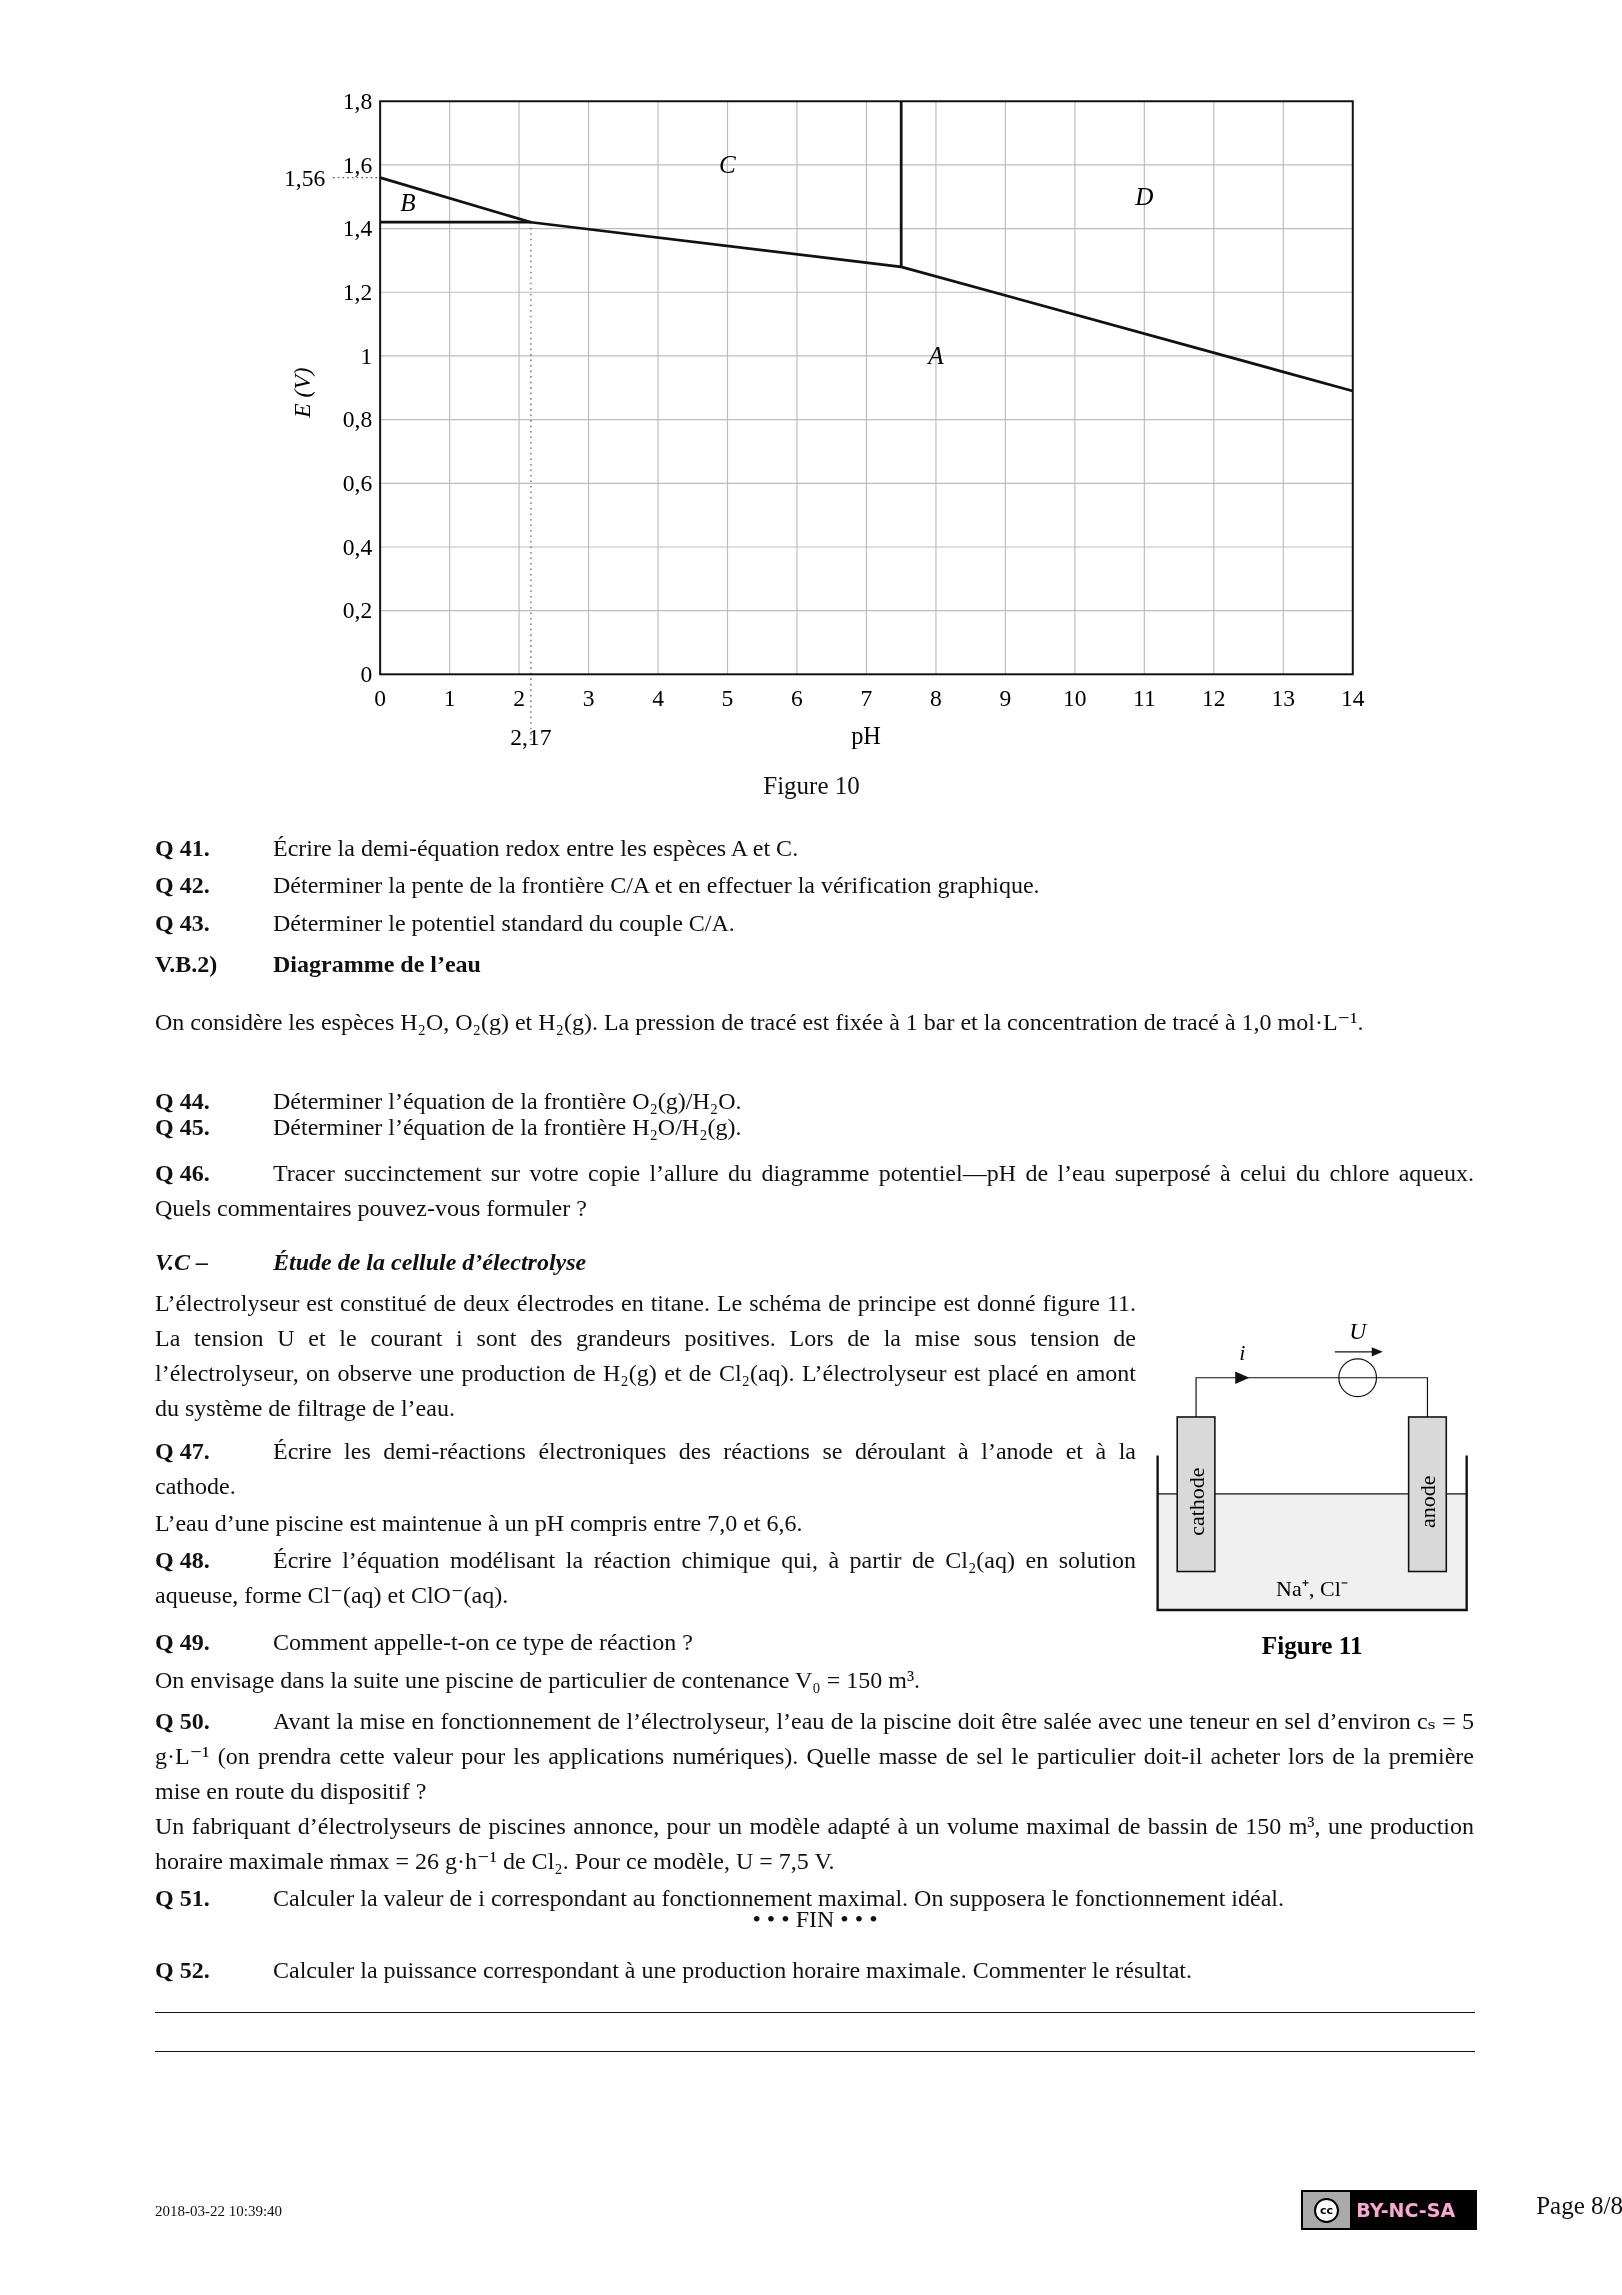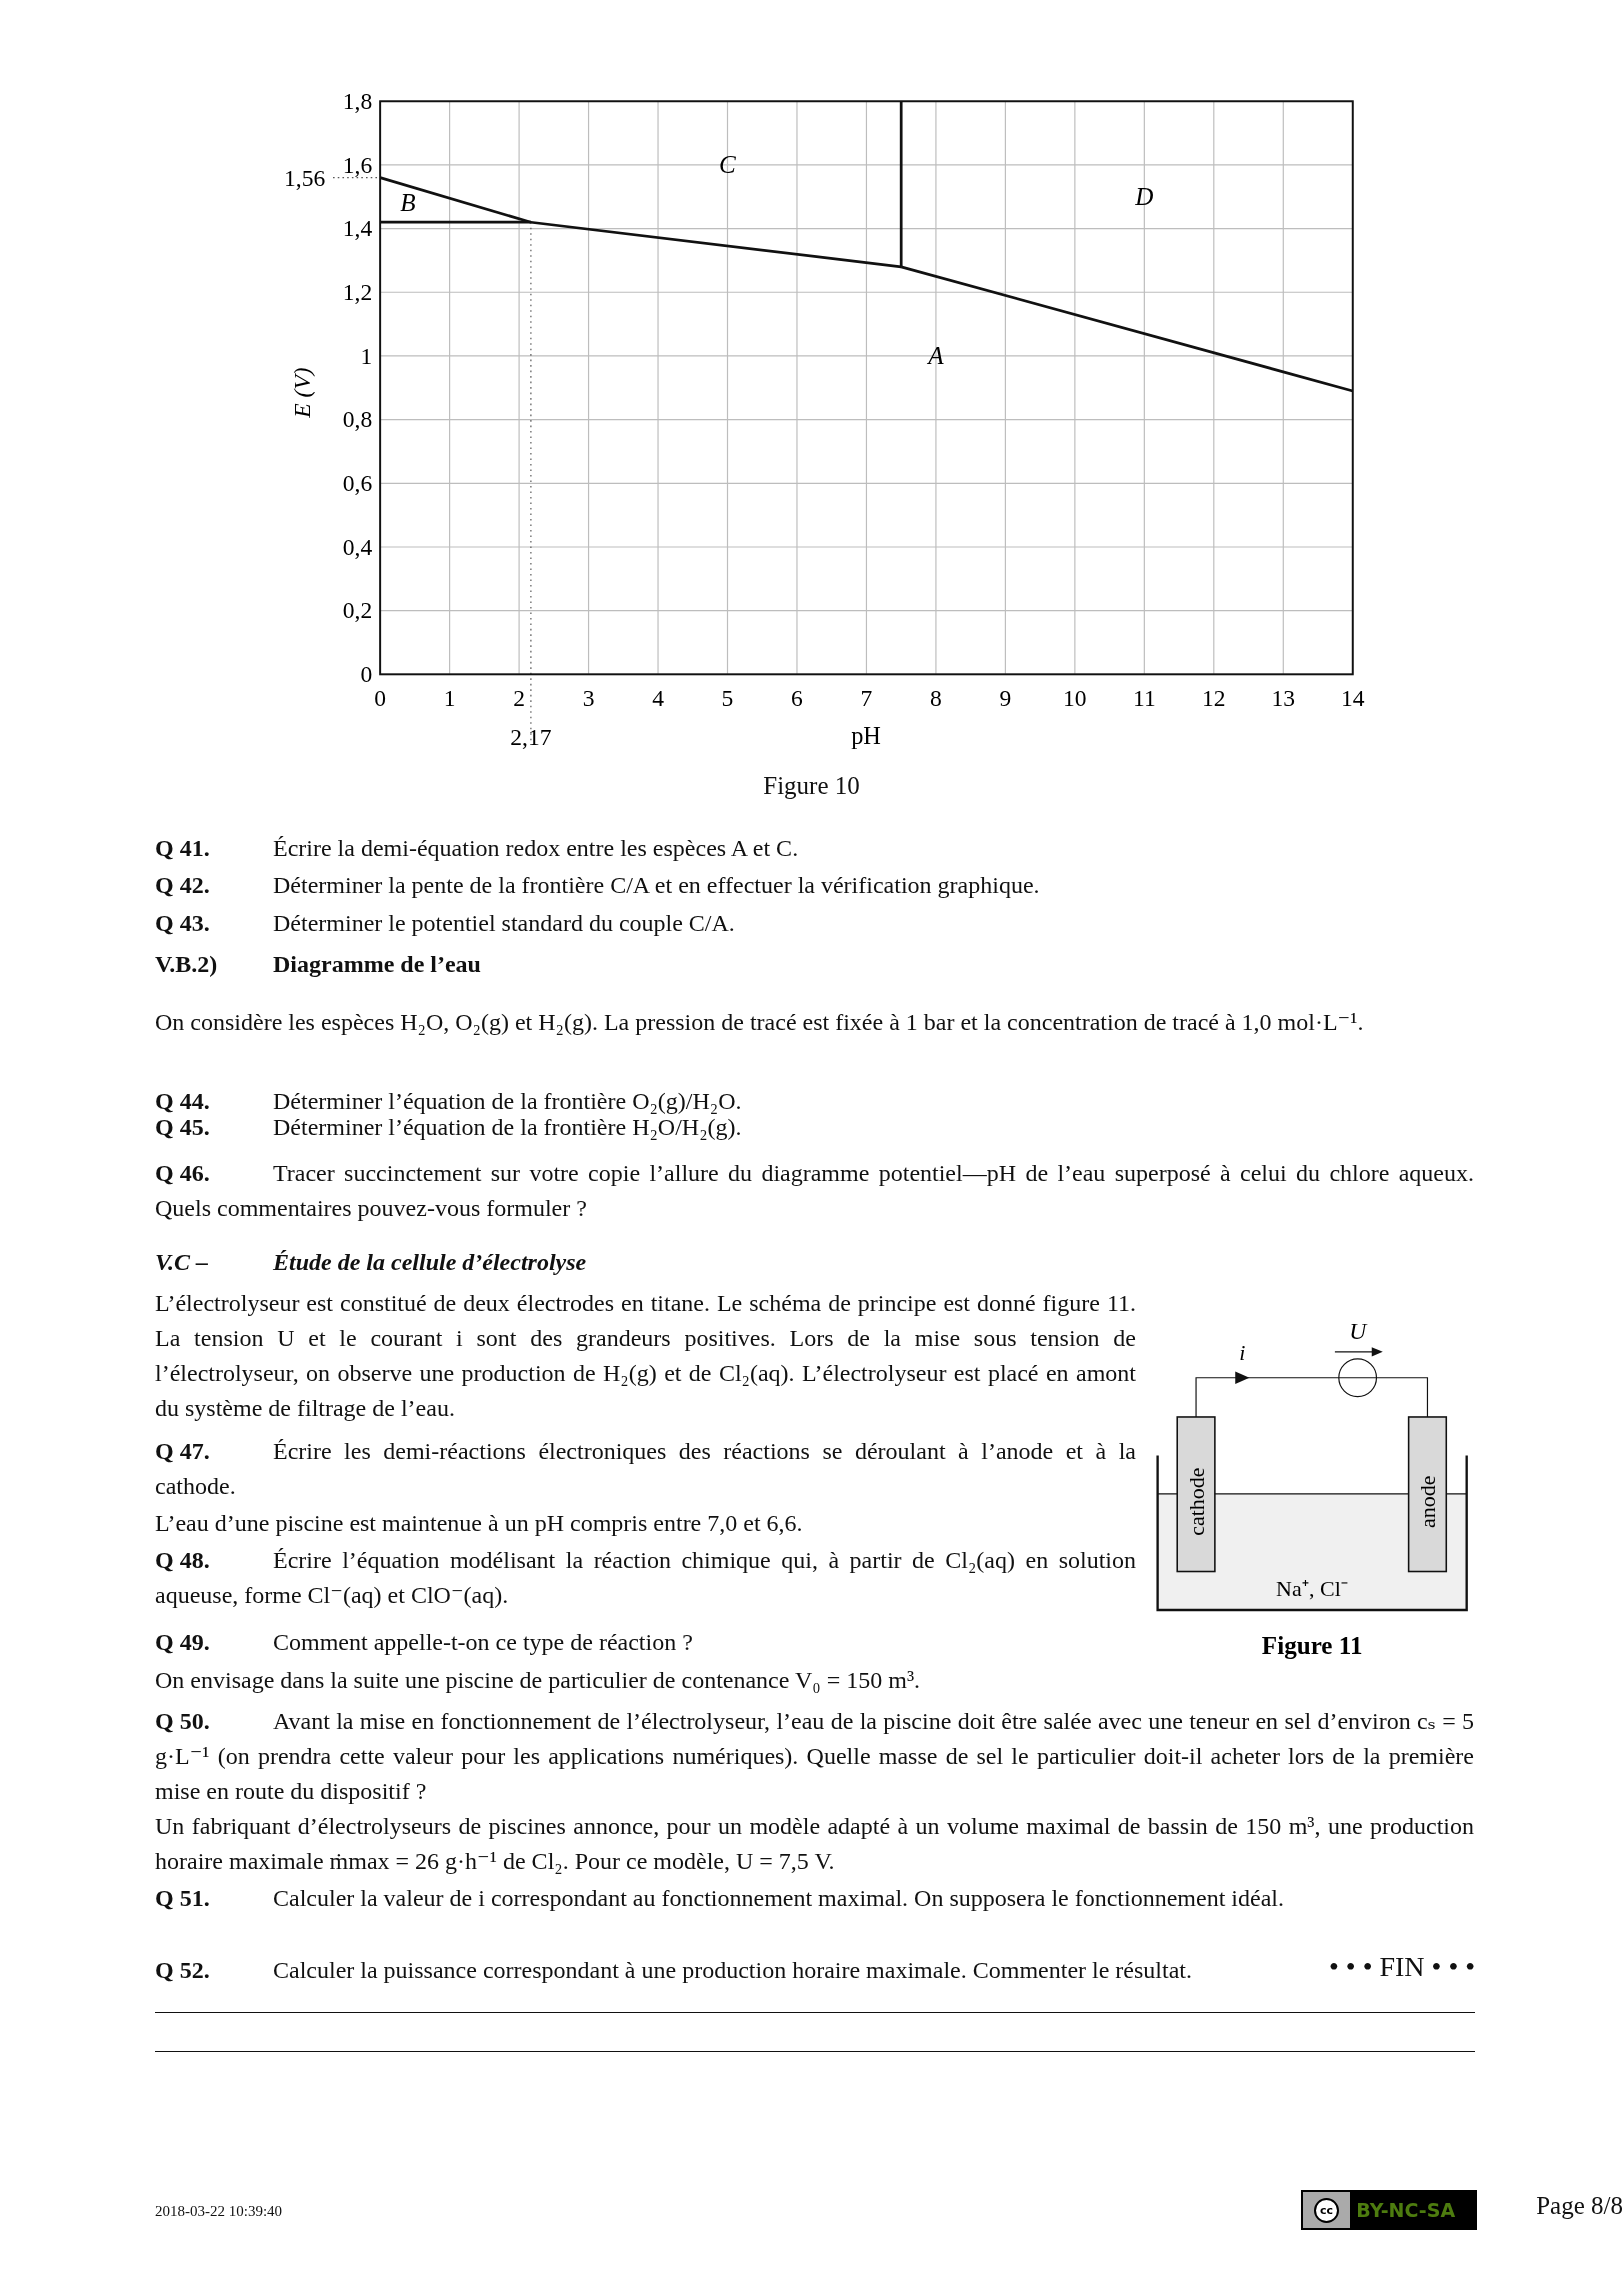--- a/index.html
+++ b/index.html
@@ -8,27 +8,27 @@
   .chart { position:absolute; left:0; top:0; }
   .txt { font-family:"Liberation Serif","DejaVu Serif",serif; font-size:24px; line-height:35px; }
   .q { position:absolute; left:155px; width:1319px; }
   .qnum { font-weight:bold; display:inline-block; width:118px; }
   .para { position:absolute; left:155px; width:1319px; text-align:justify; }
   .para-narrow { position:absolute; left:155px; width:981px; text-align:justify; }
   .heading { font-weight:bold; }
   .it { font-style:italic; }
   .caption { font-weight:normal; font-size:25px; text-align:center; position:absolute; }
   .rule { position:absolute; left:155px; width:1320px; border-top:1.6px solid #111; }
-  .fin { position:absolute; left:155px; width:1320px; text-align:right; font-size:28px; top:1949px; }
+  .fin { position:absolute; left:155px; width:1320px; text-align:center; font-size:24px; top:1902px; }
   .footer-date { position:absolute; left:155px; top:2203px; font-size:15px; font-family:"Liberation Serif",serif; }
   .footer-page { position:absolute; left:0; width:1623px; text-align:right; top:2192px; font-size:25px; font-family:"Liberation Serif",serif; }
   .cc { position:absolute; left:1301px; top:2190px; width:176px; height:40px; background:#000; border:2.4px solid #000; box-sizing:border-box; display:flex; align-items:center; }
   .cc .ccb { width:47px; height:100%; background:#aaa; display:flex; align-items:center; justify-content:center; }
   .cc .ccc { width:25px; height:25px; border-radius:50%; background:#fff; border:2.4px solid #000; box-sizing:border-box; font:bold 11px "DejaVu Sans",sans-serif; display:flex; align-items:center; justify-content:center; color:#000; }
-  .cc .cct { color:#4d7c0f; font:bold 19px "DejaVu Sans",sans-serif; padding-left:6.3px; letter-spacing:0; }
+  .cc .cct { color:#f9a8d4; font:bold 19px "DejaVu Sans",sans-serif; padding-left:6.3px; letter-spacing:0; }
 </style>
 </head>
 <body>
 
 <svg class="chart" width="1623" height="785" viewBox="0 0 2067 1000">
   <g id="grid">
       <line x1="484" y1="129" x2="484" y2="859" stroke="#bdbdbd" stroke-width="1.5"></line>
       <line x1="572.5" y1="129" x2="572.5" y2="859" stroke="#bdbdbd" stroke-width="1.5"></line>
       <line x1="661" y1="129" x2="661" y2="859" stroke="#bdbdbd" stroke-width="1.5"></line>
       <line x1="749.5" y1="129" x2="749.5" y2="859" stroke="#bdbdbd" stroke-width="1.5"></line>

